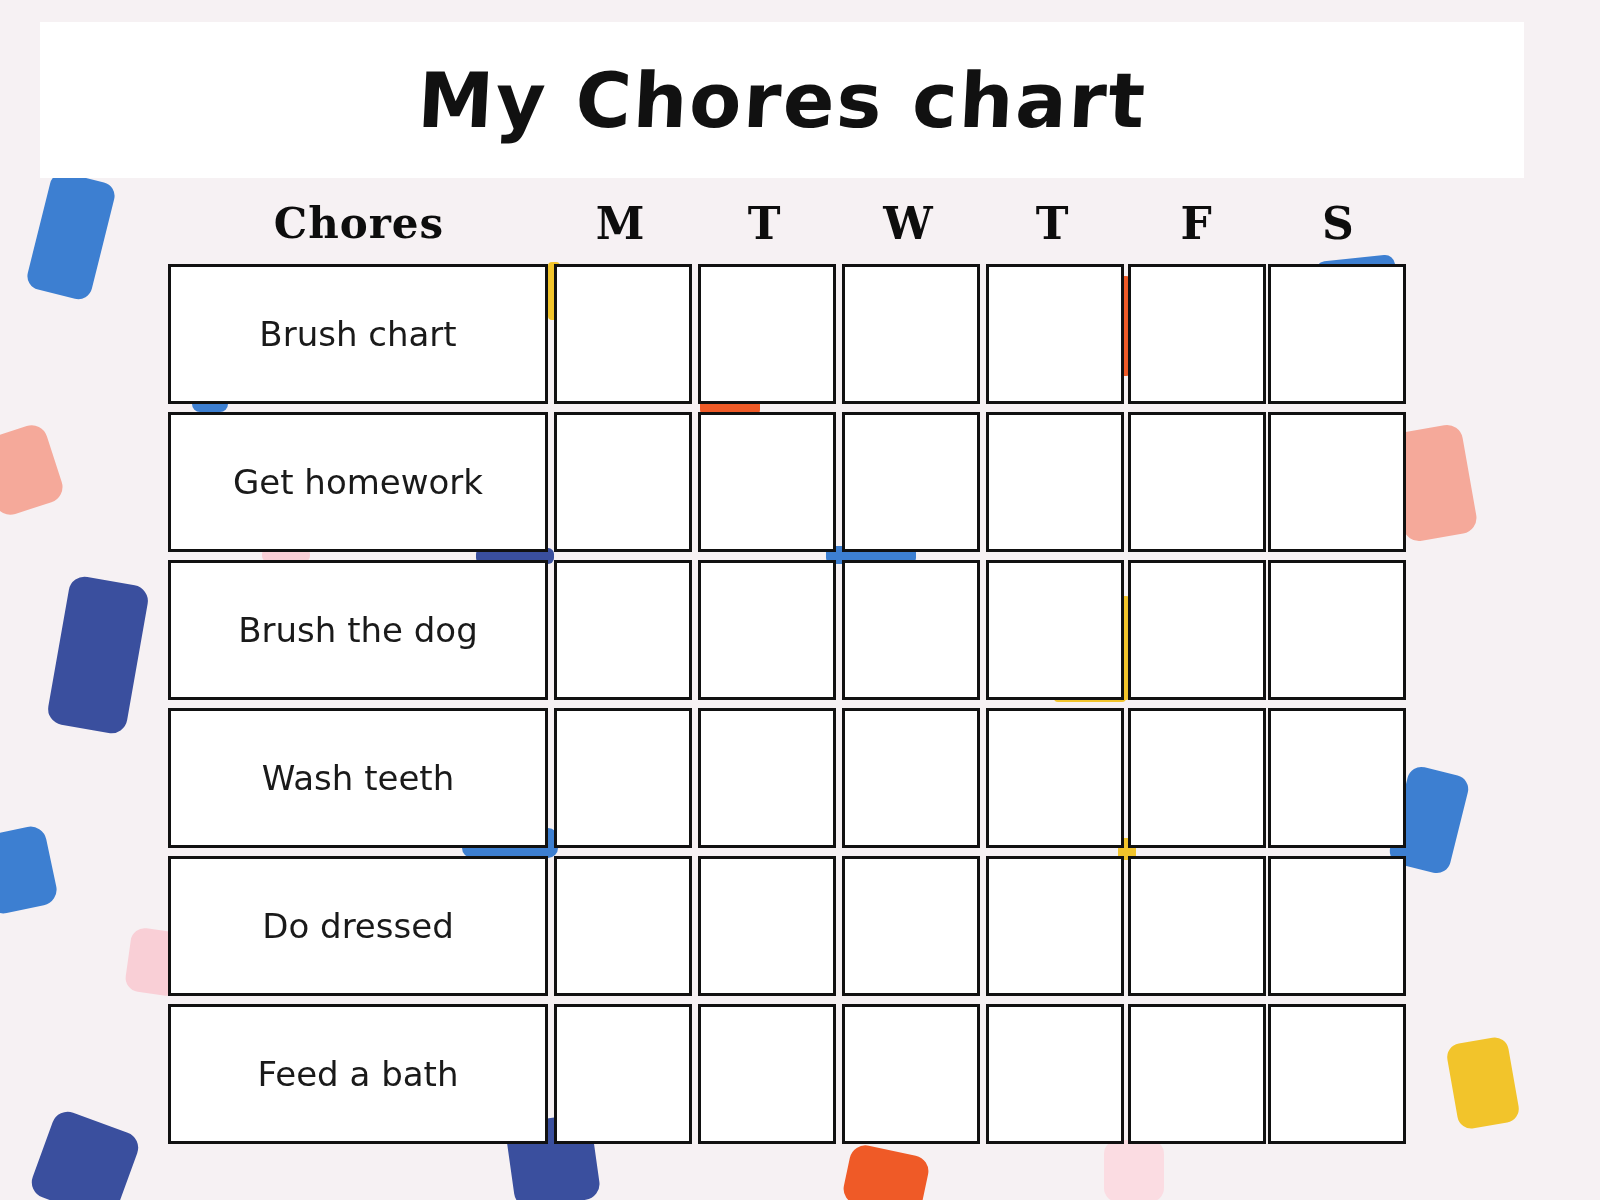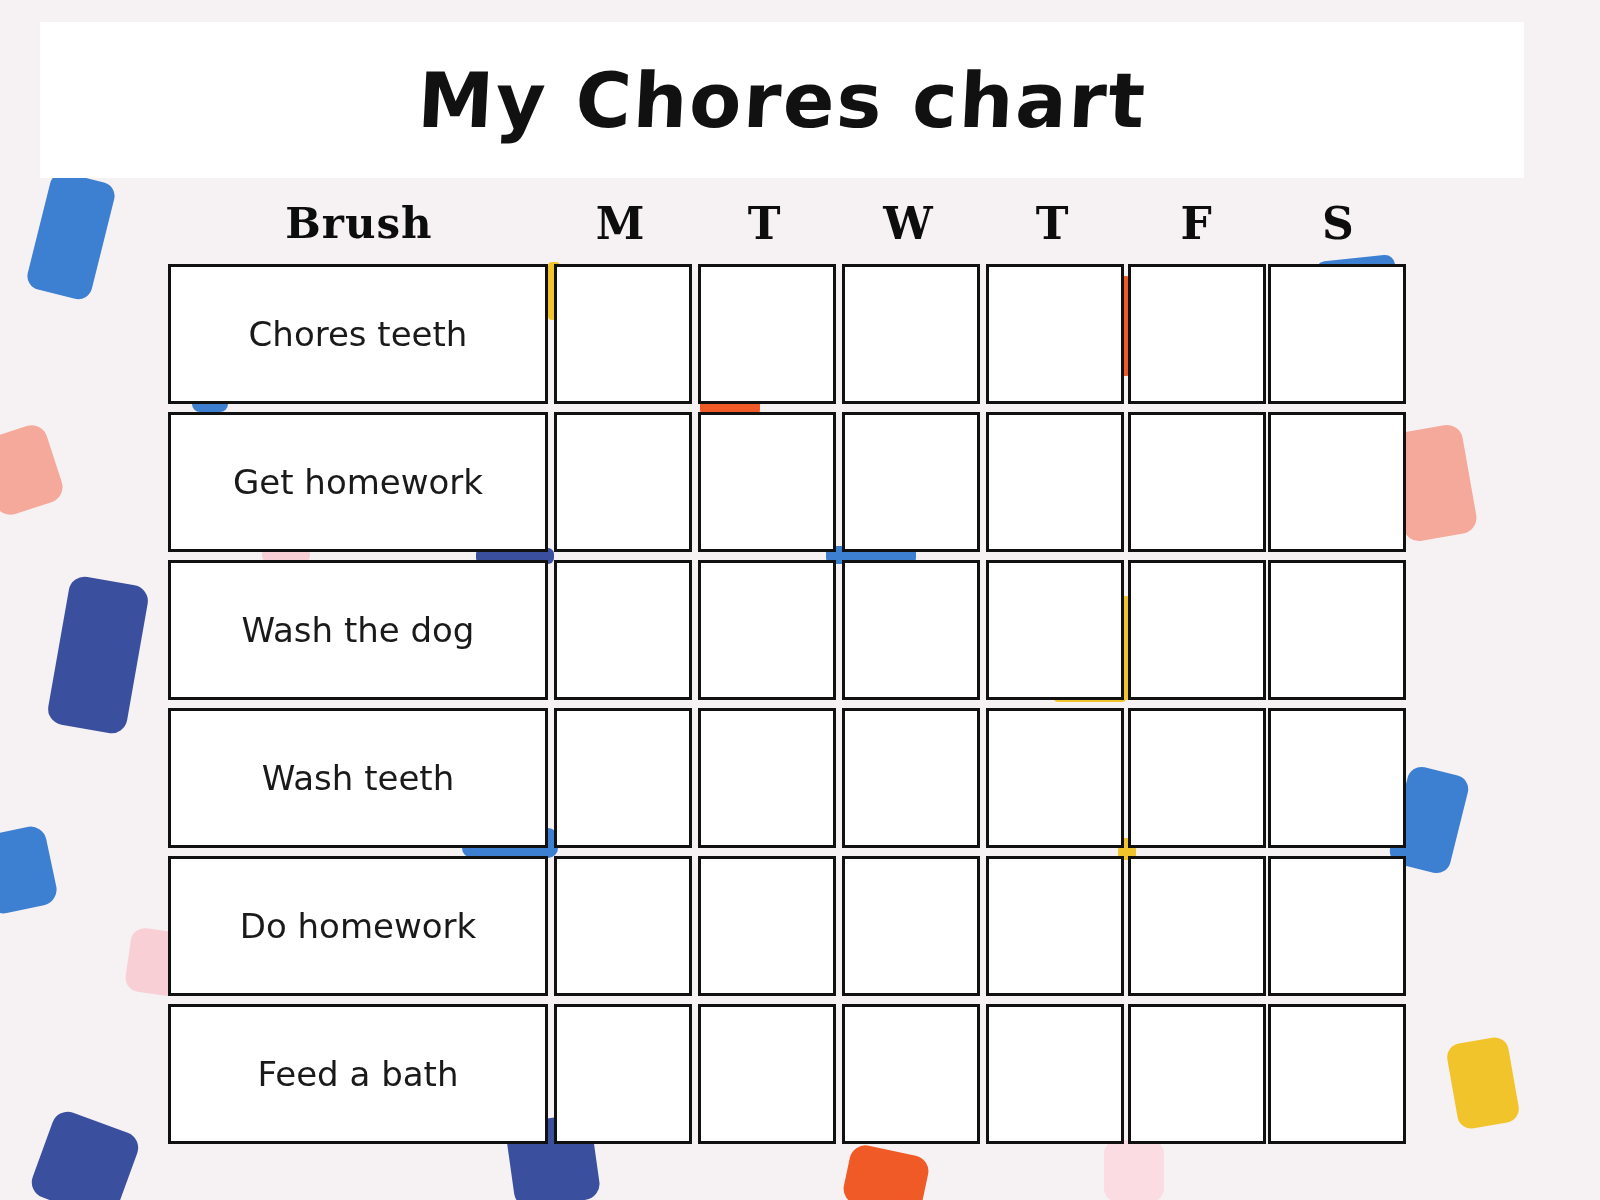--- a/index.html
+++ b/index.html
@@ -155,34 +155,34 @@
   <div class="blob" style="left:1116px; top:276px; width:14px; height:100px; background:#ef5a27; border-radius:4px;"></div>
   <div class="blob" style="left:548px; top:262px; width:12px; height:58px; background:#f2c42b; border-radius:4px;"></div>
   <div class="blob" style="left:192px; top:394px; width:36px; height:18px; background:#3d7fd1; border-radius:8px;"></div>
   <div class="blob" style="left:262px; top:548px; width:48px; height:14px; background:#f9cfd6; border-radius:6px;"></div>
 
   <div id="title-banner">
     <div id="chart-title">My Chores chart</div>
   </div>
 
   <div id="header-row">
-    <div id="chores-header">Brush</div>
+    <div id="chores-header">Chores</div>
     <div class="day-header" style="left:382px;">M</div>
     <div class="day-header" style="left:526px;">T</div>
     <div class="day-header" style="left:670px;">W</div>
     <div class="day-header" style="left:814px;">T</div>
     <div class="day-header" style="left:958px;">F</div>
     <div class="day-header" style="left:1100px;">S</div>
   </div>
 
   <div id="grid">
 
     <div class="row">
       <div class="chore-cell">
-        <span class="chore-label">Chores teeth</span>
+        <span class="chore-label">Brush chart</span>
       </div>
       <div class="check-cell" style="left:386px;"></div>
       <div class="check-cell" style="left:530px;"></div>
       <div class="check-cell" style="left:674px;"></div>
       <div class="check-cell" style="left:818px;"></div>
       <div class="check-cell" style="left:960px;"></div>
       <div class="check-cell" style="left:1100px;"></div>
     </div>
 
     <div class="row">
@@ -192,21 +192,21 @@
       <div class="check-cell" style="left:386px;"></div>
       <div class="check-cell" style="left:530px;"></div>
       <div class="check-cell" style="left:674px;"></div>
       <div class="check-cell" style="left:818px;"></div>
       <div class="check-cell" style="left:960px;"></div>
       <div class="check-cell" style="left:1100px;"></div>
     </div>
 
     <div class="row">
       <div class="chore-cell">
-        <span class="chore-label">Wash the dog</span>
+        <span class="chore-label">Brush the dog</span>
       </div>
       <div class="check-cell" style="left:386px;"></div>
       <div class="check-cell" style="left:530px;"></div>
       <div class="check-cell" style="left:674px;"></div>
       <div class="check-cell" style="left:818px;"></div>
       <div class="check-cell" style="left:960px;"></div>
       <div class="check-cell" style="left:1100px;"></div>
     </div>
 
     <div class="row">
@@ -216,21 +216,21 @@
       <div class="check-cell" style="left:386px;"></div>
       <div class="check-cell" style="left:530px;"></div>
       <div class="check-cell" style="left:674px;"></div>
       <div class="check-cell" style="left:818px;"></div>
       <div class="check-cell" style="left:960px;"></div>
       <div class="check-cell" style="left:1100px;"></div>
     </div>
 
     <div class="row">
       <div class="chore-cell">
-        <span class="chore-label">Do homework</span>
+        <span class="chore-label">Do dressed</span>
       </div>
       <div class="check-cell" style="left:386px;"></div>
       <div class="check-cell" style="left:530px;"></div>
       <div class="check-cell" style="left:674px;"></div>
       <div class="check-cell" style="left:818px;"></div>
       <div class="check-cell" style="left:960px;"></div>
       <div class="check-cell" style="left:1100px;"></div>
     </div>
 
     <div class="row">

